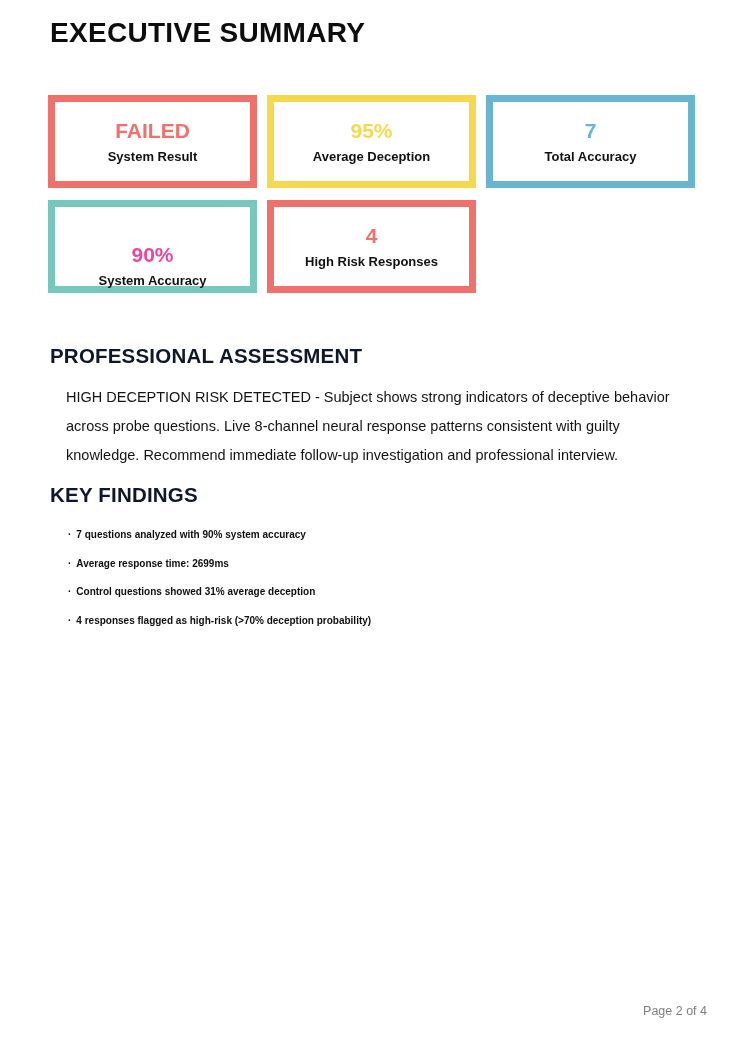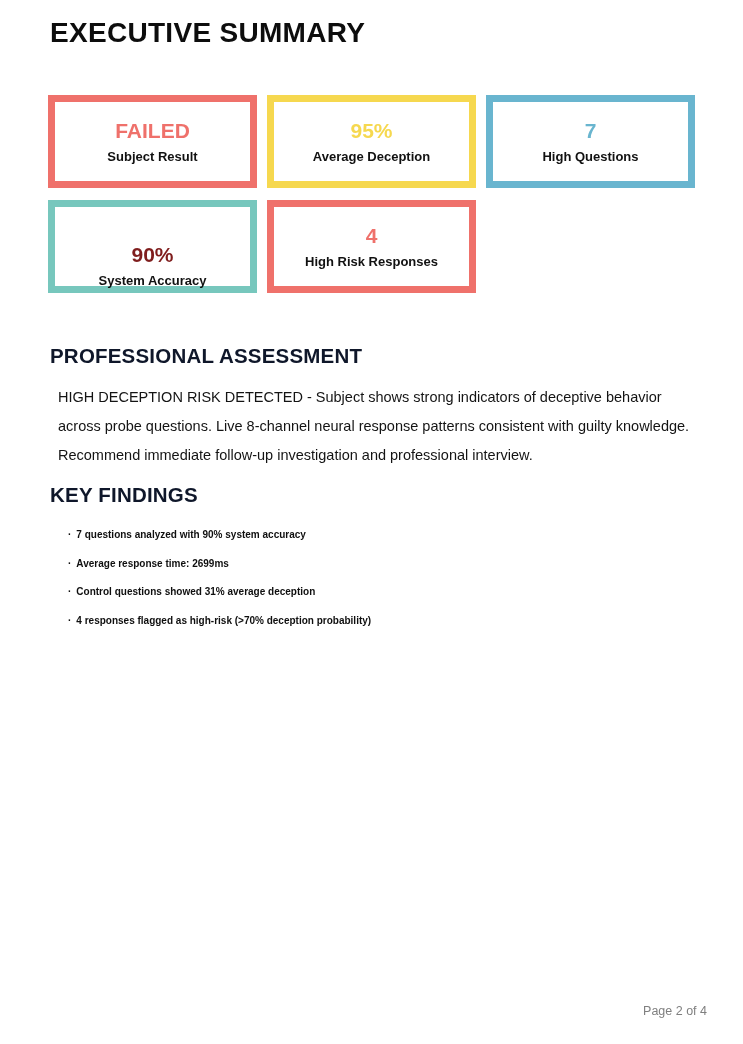--- a/index.html
+++ b/index.html
@@ -64,21 +64,21 @@
   .section-pa { top: 344px; }
   .section-kf { top: 483px; }
   .section-heading {
     margin: 0;
     font-size: 20.5px;
     font-weight: 700;
     letter-spacing: 0.2px;
     color: #0f172a;
   }
   .assessment-body {
-    margin: 15px 0 0 8px;
+    margin: 15px 0 0 16px;
     font-size: 14.5px;
     font-weight: 400;
     line-height: 29px;
     color: #141414;
   }
   .findings-list {
     list-style: none;
     margin: 20px 0 0 0;
     padding: 0 0 0 18px;
   }
@@ -107,35 +107,35 @@
 <body>
 
 <div class="page">
 
   <h1 class="page-title">EXECUTIVE SUMMARY</h1>
 
   <div class="cards">
 
     <div class="card" style="border-color: rgb(239, 113, 107);">
       <div class="card-value" style="color: rgb(239, 113, 107);">FAILED</div>
-      <div class="card-label">Subject Result</div>
+      <div class="card-label">System Result</div>
     </div>
 
     <div class="card" style="border-color: rgb(246, 216, 79);">
       <div class="card-value" style="color: rgb(246, 216, 79);">95%</div>
       <div class="card-label">Average Deception</div>
     </div>
 
     <div class="card" style="border-color: rgb(105, 181, 207);">
       <div class="card-value" style="color: rgb(105, 181, 207);">7</div>
-      <div class="card-label">High Questions</div>
+      <div class="card-label">Total Accuracy</div>
     </div>
 
     <div class="card" style="border-color: rgb(119, 199, 189);">
-      <div class="card-value" style="color: #7f1d1d; margin-top: 37px;">90%</div>
+      <div class="card-value" style="color: #ec4899; margin-top: 37px;">90%</div>
       <div class="card-label">System Accuracy</div>
     </div>
 
 
     <div class="card" style="border-color: rgb(239, 113, 107);">
       <div class="card-value" style="color: rgb(239, 113, 107);">4</div>
       <div class="card-label">High Risk Responses</div>
     </div>
 
   </div>

